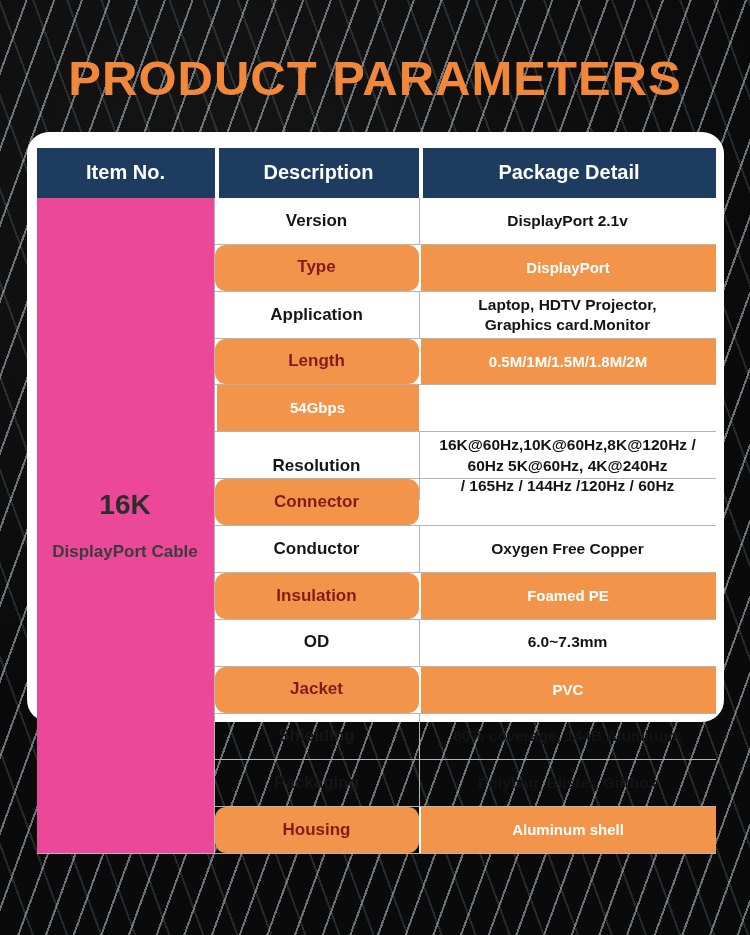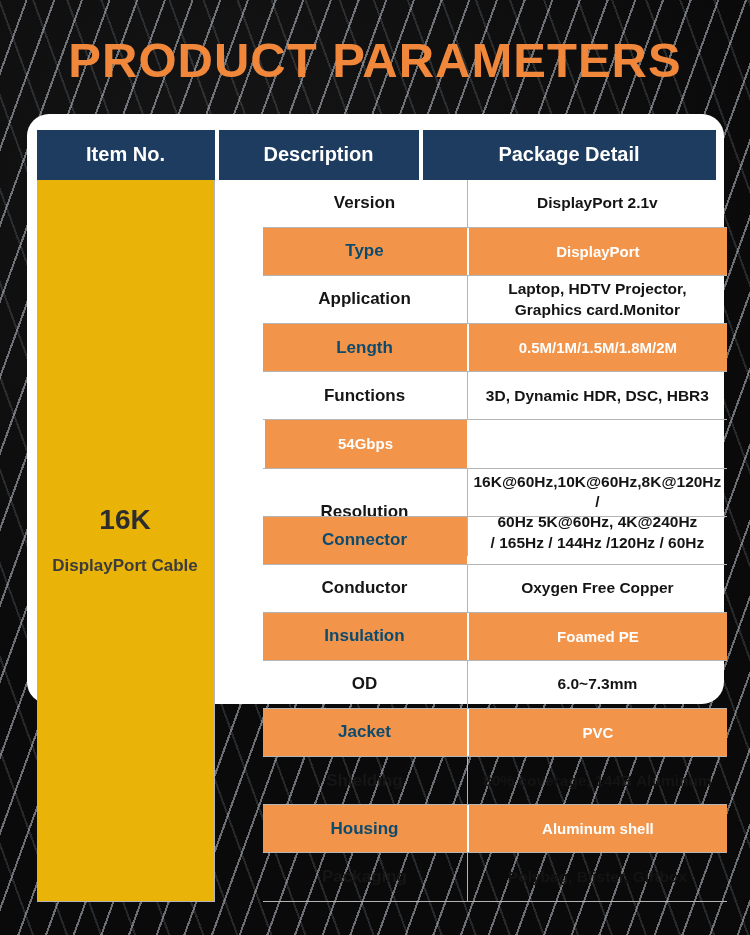--- a/index.html
+++ b/index.html
@@ -14,21 +14,21 @@
       repeating-linear-gradient(70deg,
         rgba(0,0,0,0) 0px, rgba(0,0,0,0) 30px,
         rgba(140,146,155,0.22) 30px, rgba(140,146,155,0.22) 32px),
       radial-gradient(circle at 30% 20%, #151515 0%, #0a0a0a 60%);
     overflow: hidden;
   }
 
   .page-title {
     width: 750px;
     text-align: center;
-    margin-top: 34px;
+    margin-top: 52px;
     font-size: 49px;
     font-weight: 700;
     letter-spacing: 1px;
     color: #f0873a;
     line-height: 1.1;
   }
 
   .card {
     width: 697px;
     margin: 26px auto 0 auto;
@@ -60,31 +60,31 @@
 
   
   .tbody {
     flex: 1;
     display: grid;
     grid-template-columns: 178px 1fr;
   }
   .item-cell {
     border-right: 1px solid #b5b5b5;
     border-bottom: 1px solid #b5b5b5;
-    background: #eab308;
+    background: #ec4899;
     display: flex;
     flex-direction: column;
     align-items: center;
     justify-content: center;
     text-align: center;
   }
   .item-name { font-size: 28px; font-weight: 700; color: #2d2d2d; line-height: 1.15; }
   .item-sub  { font-size: 17px; font-weight: 600; color: #3c3c3c; margin-top: 20px; }
 
-  .rows { display: flex; flex-direction: column; padding-left: 48px; }
+  .rows { display: flex; flex-direction: column; }
   .row {
     display: grid;
     grid-template-columns: 204px 1fr;
     border-top: 1px solid #b5b5b5;
     min-height: 45px;
     flex: 1;
   }
   .row:first-child { border-top: none; }
   .row:last-child { border-bottom: 1px solid #b5b5b5; }
   .cell {
@@ -93,21 +93,21 @@
     justify-content: center;
     text-align: center;
     padding: 3px 6px;
     white-space: pre-line;
     line-height: 1.32;
   }
   .cell.label { font-weight: 700; font-size: 17px; color: #161616; }
   .cell.value { font-size: 15.5px; color: #141414; border-left: 1px solid #b5b5b5; font-weight: bold; }
 
   .row.alt .cell { background: #f2944a; color: #ffffff; }
-  .row.alt .cell.label { color: #0c4a6e; }
+  .row.alt .cell.label { color: #7f1d1d; border-radius: 11px; }
   .row.alt .cell.value { border-left: 2px solid #ffffff; font-weight: 700; font-size: 15px; }
 </style>
 </head>
 <body>
 
 <div class="page">
   <h1 class="page-title">PRODUCT PARAMETERS</h1>
 
   <div class="card">
     <div class="spec-table">
@@ -138,24 +138,20 @@
     <div class="cell label">Application</div>
     <div class="cell value">Laptop, HDTV Projector,
 Graphics card.Monitor</div>
   </div>
 
   <div class="row alt">
     <div class="cell label">Length</div>
     <div class="cell value">0.5M/1M/1.5M/1.8M/2M</div>
   </div>
 
-  <div class="row">
-    <div class="cell label">Functions</div>
-    <div class="cell value">3D, Dynamic HDR, DSC, HBR3</div>
-  </div>
 
   <div class="row alt">
     <div class="cell value">54Gbps</div>
   </div>
 
   <div class="row">
     <div class="cell label">Resolution</div>
     <div class="cell value">16K@60Hz,10K@60Hz,8K@120Hz /
 60Hz 5K@60Hz, 4K@240Hz
 / 165Hz / 144Hz /120Hz / 60Hz</div>
@@ -183,27 +179,27 @@
   <div class="row alt">
     <div class="cell label">Jacket</div>
     <div class="cell value">PVC</div>
   </div>
 
   <div class="row">
     <div class="cell label">Shielding</div>
     <div class="cell value">80% coverage, 144B Aluminum</div>
   </div>
 
+  <div class="row">
+    <div class="cell label">Packaging</div>
+    <div class="cell value">Polybag, Blister, Giftbox</div>
+  </div>
+
   <div class="row alt">
     <div class="cell label">Housing</div>
     <div class="cell value">Aluminum shell</div>
   </div>
-
-  <div class="row">
-    <div class="cell label">Packaging</div>
-    <div class="cell value">Polybag, Blister, Giftbox</div>
-  </div>
 </div>
       </div>
 
     </div>
   </div>
 </div>
 
 </body></html>

